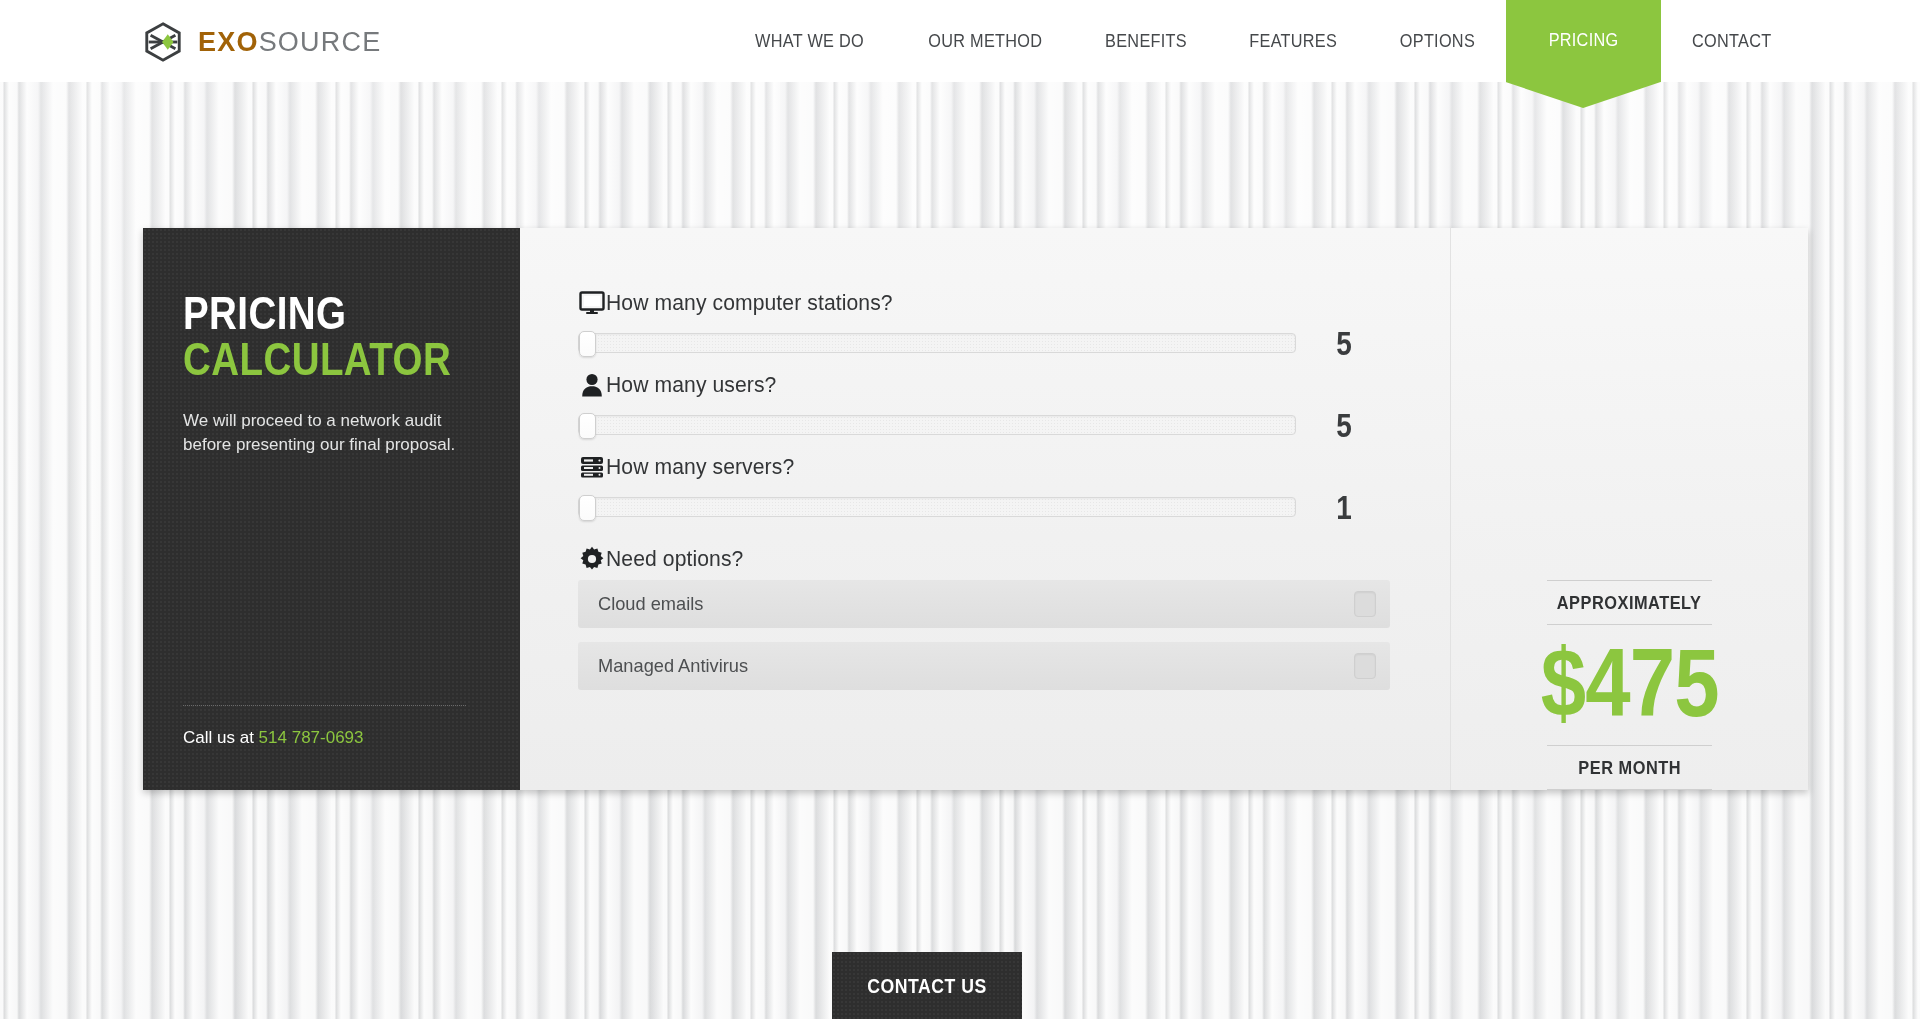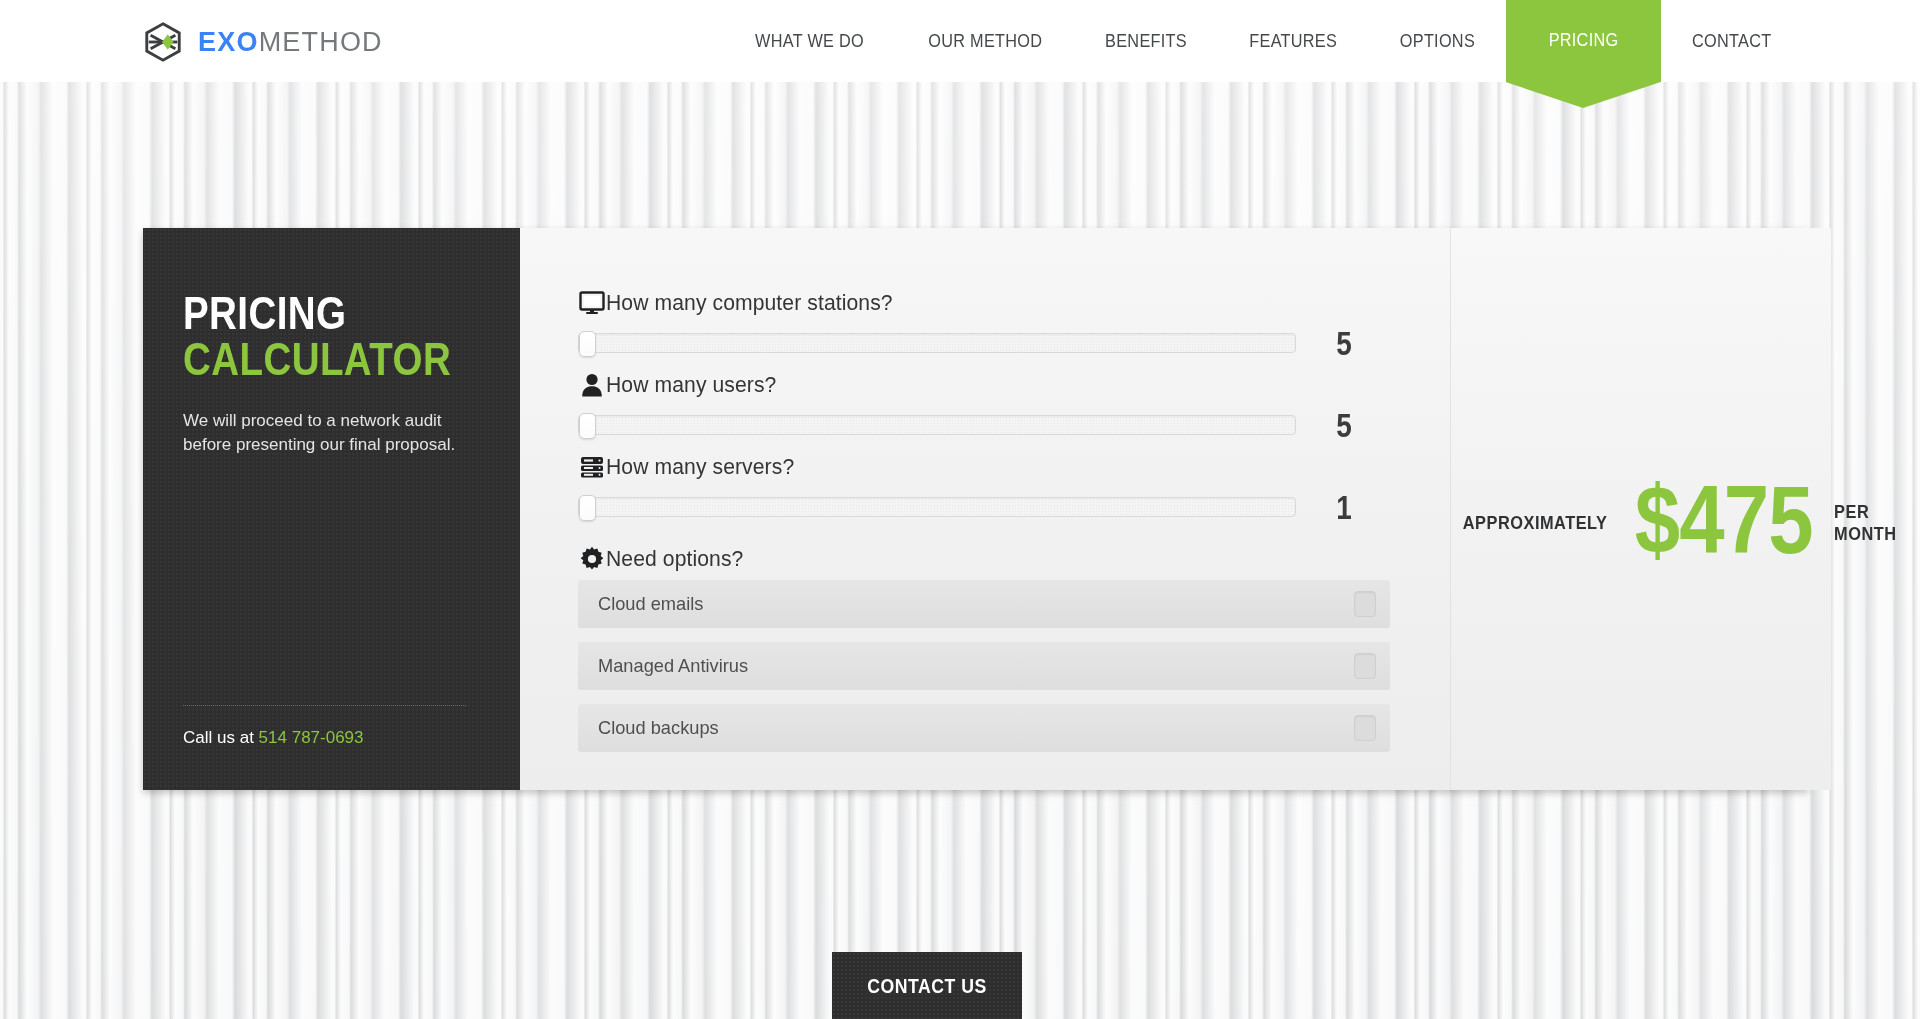--- a/index.html
+++ b/index.html
@@ -64,21 +64,21 @@
     cursor: pointer;
   }
   .logo-mark { width: 42px; height: 42px; display: block; }
   .logo-text {
     font-family: "Liberation Sans", sans-serif;
     font-size: 27px;
     letter-spacing: 1.2px;
     font-weight: 400;
     white-space: nowrap;
   }
-  .logo-text .b { color: #3b82f6; font-weight: 700; }
+  .logo-text .b { color: #a16207; font-weight: 700; }
   .logo-text .l { color: #76797c; font-weight: 400; }
 
   .nav {
     position: absolute;
     right: 118px;
     top: 0;
     height: 82px;
     display: flex;
     align-items: stretch;
   }
@@ -270,22 +270,23 @@
     background: #dcdcdc;
     border: 1px solid #cfcfcf;
     box-shadow: inset 0 1px 2px rgba(0,0,0,0.06);
   }
 
   
   .pane-right {
     width: 380px;
     background: linear-gradient(180deg,#f8f8f8 0%, #f2f2f2 50%, #eeeeee 100%);
     display: flex;
-    align-items: center;
-    justify-content: space-between;
+    flex-direction: column;
+    align-items: center;
+    justify-content: flex-end;
     padding-top: 26px;
     border-top-right-radius: 2px;
   }
   .price-rule {
     width: 165px;
     border-top: 1px solid #cfcfcf;
   }
   .price-approx, .price-period {
     font-size: 19px;
     font-weight: 700;
@@ -338,21 +339,21 @@
   <div class="logo">
     <span>
       <svg class="logo-mark" viewBox="0 0 44 44">
         <polygon points="22,3 39,12.5 39,31.5 22,41 5,31.5 5,12.5" fill="none" stroke="#3c3f41" stroke-width="3"></polygon>
         <line x1="9" y1="15" x2="35" y2="29" stroke="#3c3f41" stroke-width="3"></line>
         <line x1="9" y1="29" x2="35" y2="15" stroke="#3c3f41" stroke-width="3"></line>
         <line x1="7" y1="22" x2="37" y2="22" stroke="#3c3f41" stroke-width="3"></line>
         <polygon points="27,14 33,22 27,30 21,22" fill="#8cc63f"></polygon>
       </svg>
     </span>
-    <span class="logo-text"><span class="b">EXO</span><span class="l">METHOD</span></span>
+    <span class="logo-text"><span class="b">EXO</span><span class="l">SOURCE</span></span>
   </div>
 
   <nav class="nav">
     <div class="nav-item">
       <span class="nav-label">WHAT WE DO</span>
     </div>
     <div class="nav-item">
       <span class="nav-label">OUR METHOD</span>
     </div>
     <div class="nav-item">
@@ -462,24 +463,20 @@
 
       <div class="opts-grid">
         <div class="opt">
           <span class="opt-label">Cloud emails</span>
           <span class="opt-box"></span>
         </div>
         <div class="opt">
           <span class="opt-label">Managed Antivirus</span>
           <span class="opt-box"></span>
         </div>
-        <div class="opt">
-          <span class="opt-label">Cloud backups</span>
-          <span class="opt-box"></span>
-        </div>
       </div>
     </div>
   </div>
 
   <div class="pane-right">
     <div class="price-rule"></div>
     <div class="price-approx">APPROXIMATELY</div>
     <div class="price-rule"></div>
     <div class="price-amount">$475</div>
     <div class="price-rule"></div>

